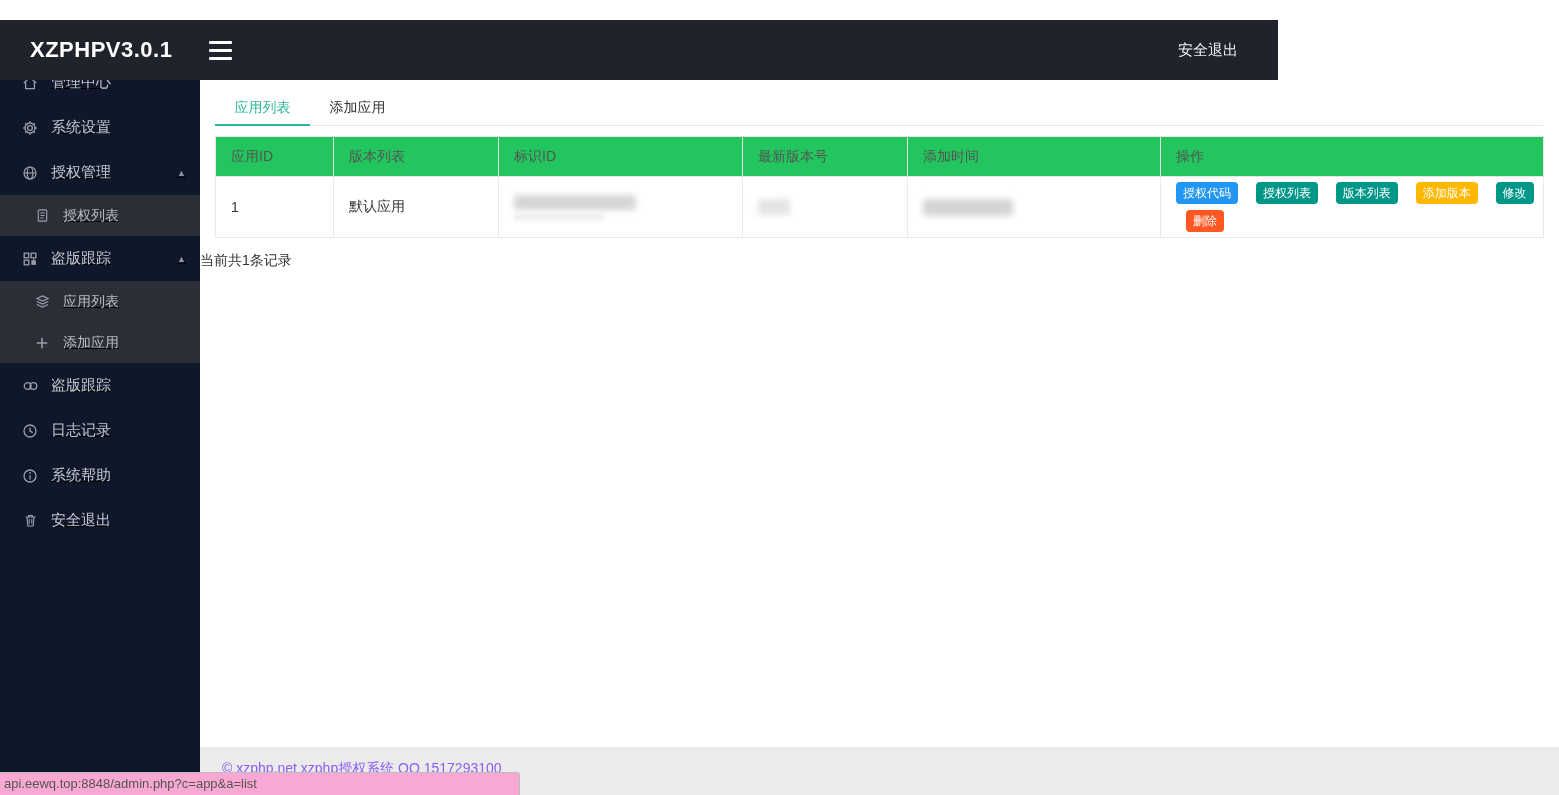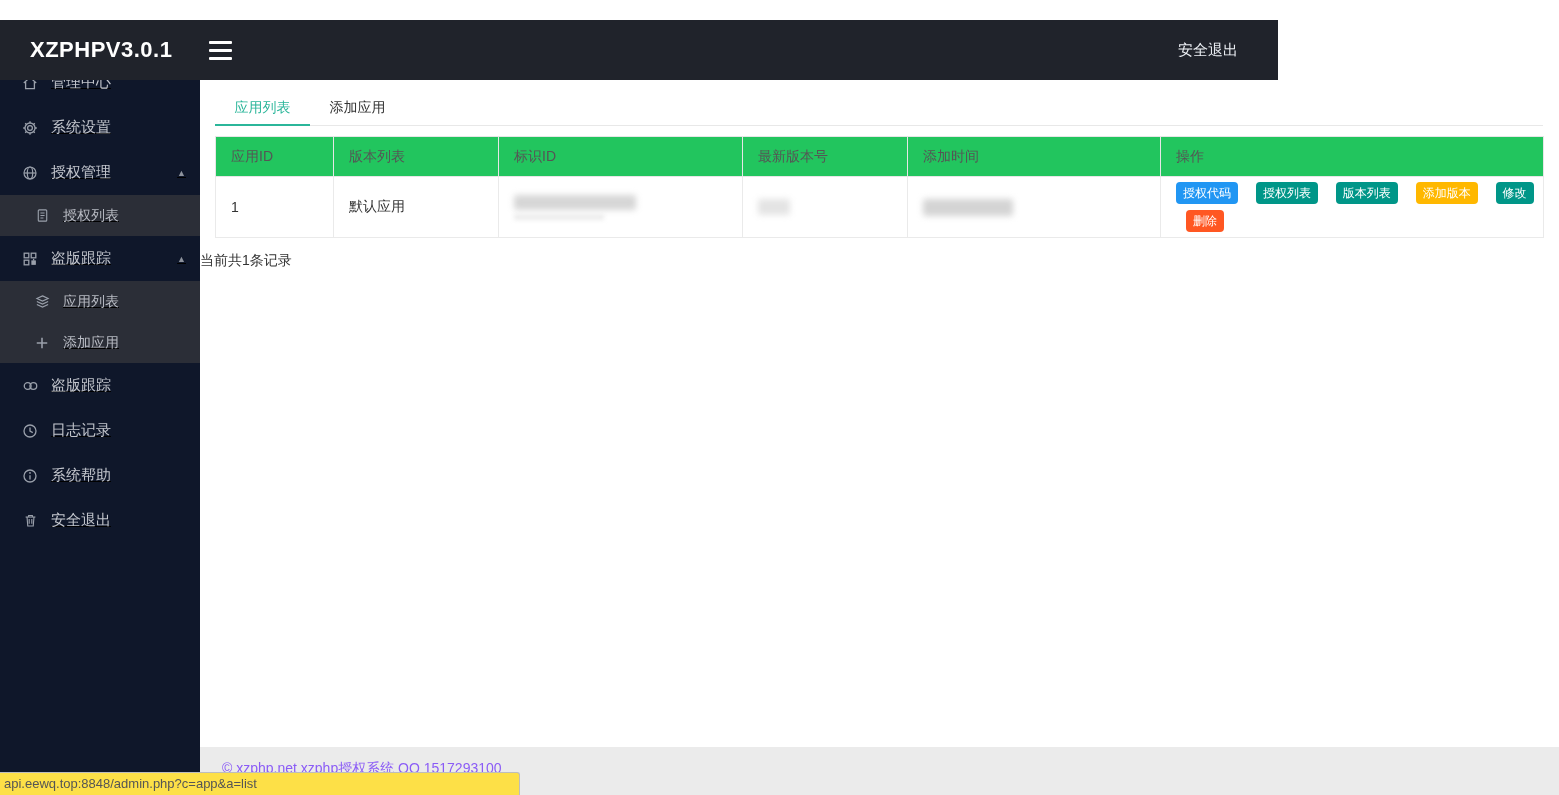--- a/index.html
+++ b/index.html
@@ -95,21 +95,21 @@
 
   
   .bottom-strip {
     position: absolute; left: 200px; bottom: 0; width: 1359px; height: 48px;
     background: #ebebeb; z-index: 2;
   }
   .footer-text { position: absolute; left: 22px; top: 13px; font-size: 14px; color: #8b5cf6; white-space: nowrap; }
 
   .status-tooltip {
     position: absolute; left: 0; bottom: 0; width: 520px; height: 23px;
-    background: #fde047; border: 1px solid #bdbdbd; border-left: none; border-bottom: none;
+    background: #f9a8d4; border: 1px solid #bdbdbd; border-left: none; border-bottom: none;
     border-top-right-radius: 3px; z-index: 6;
     font-size: 13px; line-height: 21px; color: #555555; padding-left: 4px;
     white-space: nowrap; overflow: hidden;
   }
 </style>
 </head>
 <body>
 
 <div class="header">
   <div class="logo">XZPHPV3.0.1</div>

